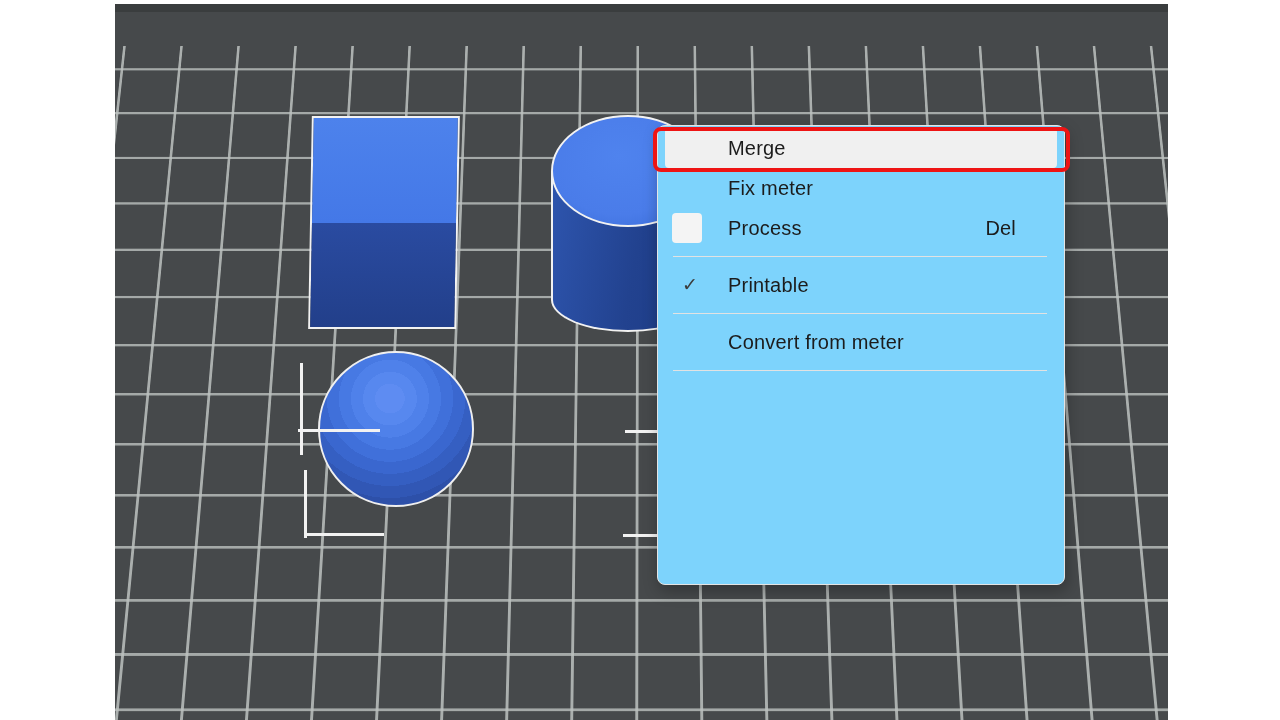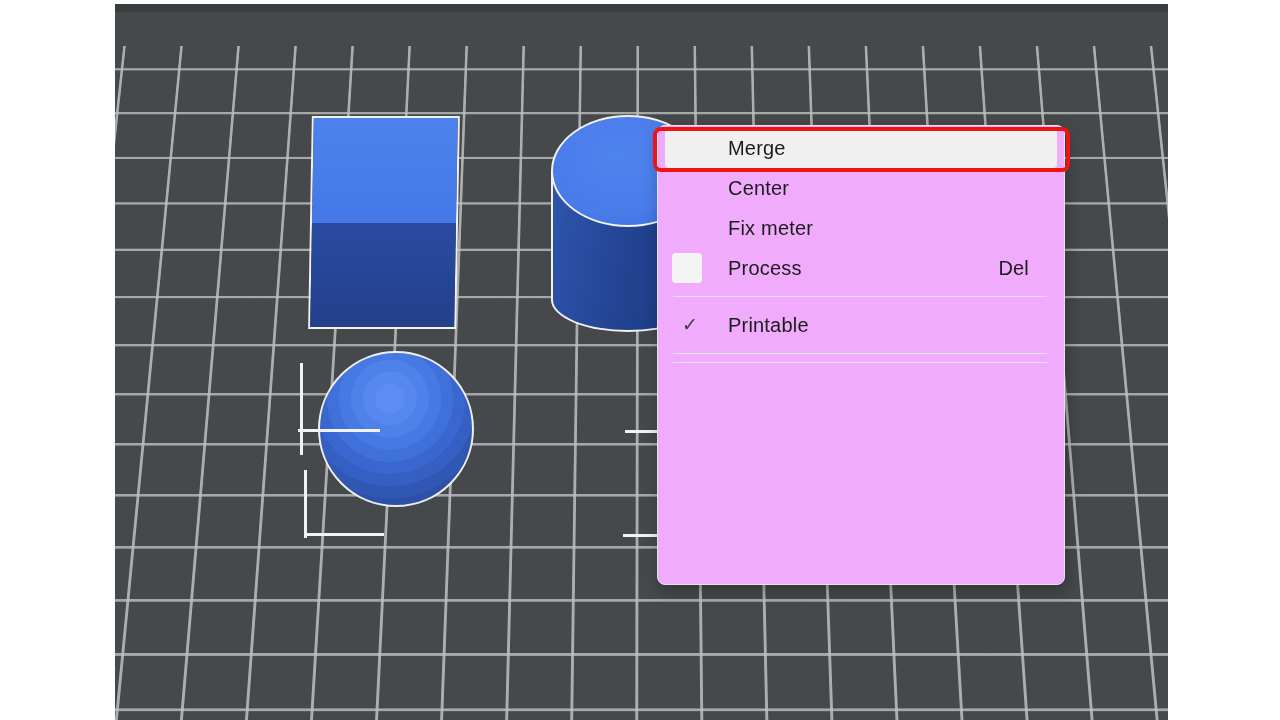--- a/index.html
+++ b/index.html
@@ -51,30 +51,30 @@
   .mark { position:absolute; background:#f2f2f2; }
   .m-v1 { left:185px; top:359px; width:3px;  height:92px; }
   .m-h1 { left:183px; top:425px; width:82px; height:3px; }
   .m-v2 { left:189px; top:466px; width:3px;  height:68px; }
   .m-h2 { left:189px; top:529px; width:80px; height:3px; }
   .m-h3 { left:510px; top:426px; width:33px; height:3px; }
   .m-h4 { left:508px; top:530px; width:35px; height:3px; }
 
   
   .ctx-menu { position:absolute; left:657px; top:125px; width:408px; height:460px;
-              background:#f0abfc; border:1px solid #e4e4e4; border-radius:8px;
+              background:#7dd3fc; border:1px solid #e4e4e4; border-radius:8px;
               box-shadow:2px 6px 16px rgba(0,0,0,.28); padding-top:2px; z-index:10; }
   .mi { position:relative; height:40px; display:flex; align-items:center;
         padding-left:70px; font-size:20px; color:#1c1c1c; cursor:default;
         letter-spacing:.2px; }
   .mi.highlighted { background:#f0f0f0; border-radius:4px;
                     margin:0 7px; padding-left:63px; }
   .mi .check { position:absolute; left:24px; top:50%; transform:translateY(-52%);
                font-size:19px; color:#3c3c3c; }
-  .mi .shortcut { margin-left:auto; padding-right:35px; color:#1c1c1c; }
+  .mi .shortcut { margin-left:auto; padding-right:48px; color:#1c1c1c; }
   .mi .icon-ghost { position:absolute; left:14px; top:50%; transform:translateY(-50%);
                     width:30px; height:30px; background:#f4f4f4; border-radius:4px; }
   .sep { height:1px; background:#e2e2e2; margin:8px 17px 8px 15px; }
   .merge-highlight { position:absolute; left:-5px; right:-6px; top:1px; height:45px;
                      border:4px solid #ee1414; border-radius:8px; z-index:5;
                      pointer-events:none; }
 </style>
 </head>
 <body>
 
@@ -102,36 +102,36 @@
   <div class="mark m-h4"></div>
 </div>
 
 <div class="ctx-menu">
   <div class="merge-highlight"></div>
 
   <div class="mi highlighted">
     <span>Merge</span>
   </div>
   <div class="mi">
-    <span>Center</span>
-  </div>
-  <div class="mi">
     <span>Fix meter</span>
   </div>
   <div class="mi">
     <span class="icon-ghost"></span>
     <span>Process</span>
     <span class="shortcut">Del</span>
   </div>
 
   <div class="sep"></div>
 
   <div class="mi">
     <span class="check">✓</span>
     <span>Printable</span>
   </div>
 
   <div class="sep"></div>
 
+  <div class="mi">
+    <span>Convert from meter</span>
+  </div>
 
   <div class="sep"></div>
 
 </div>
 
 </body></html>

